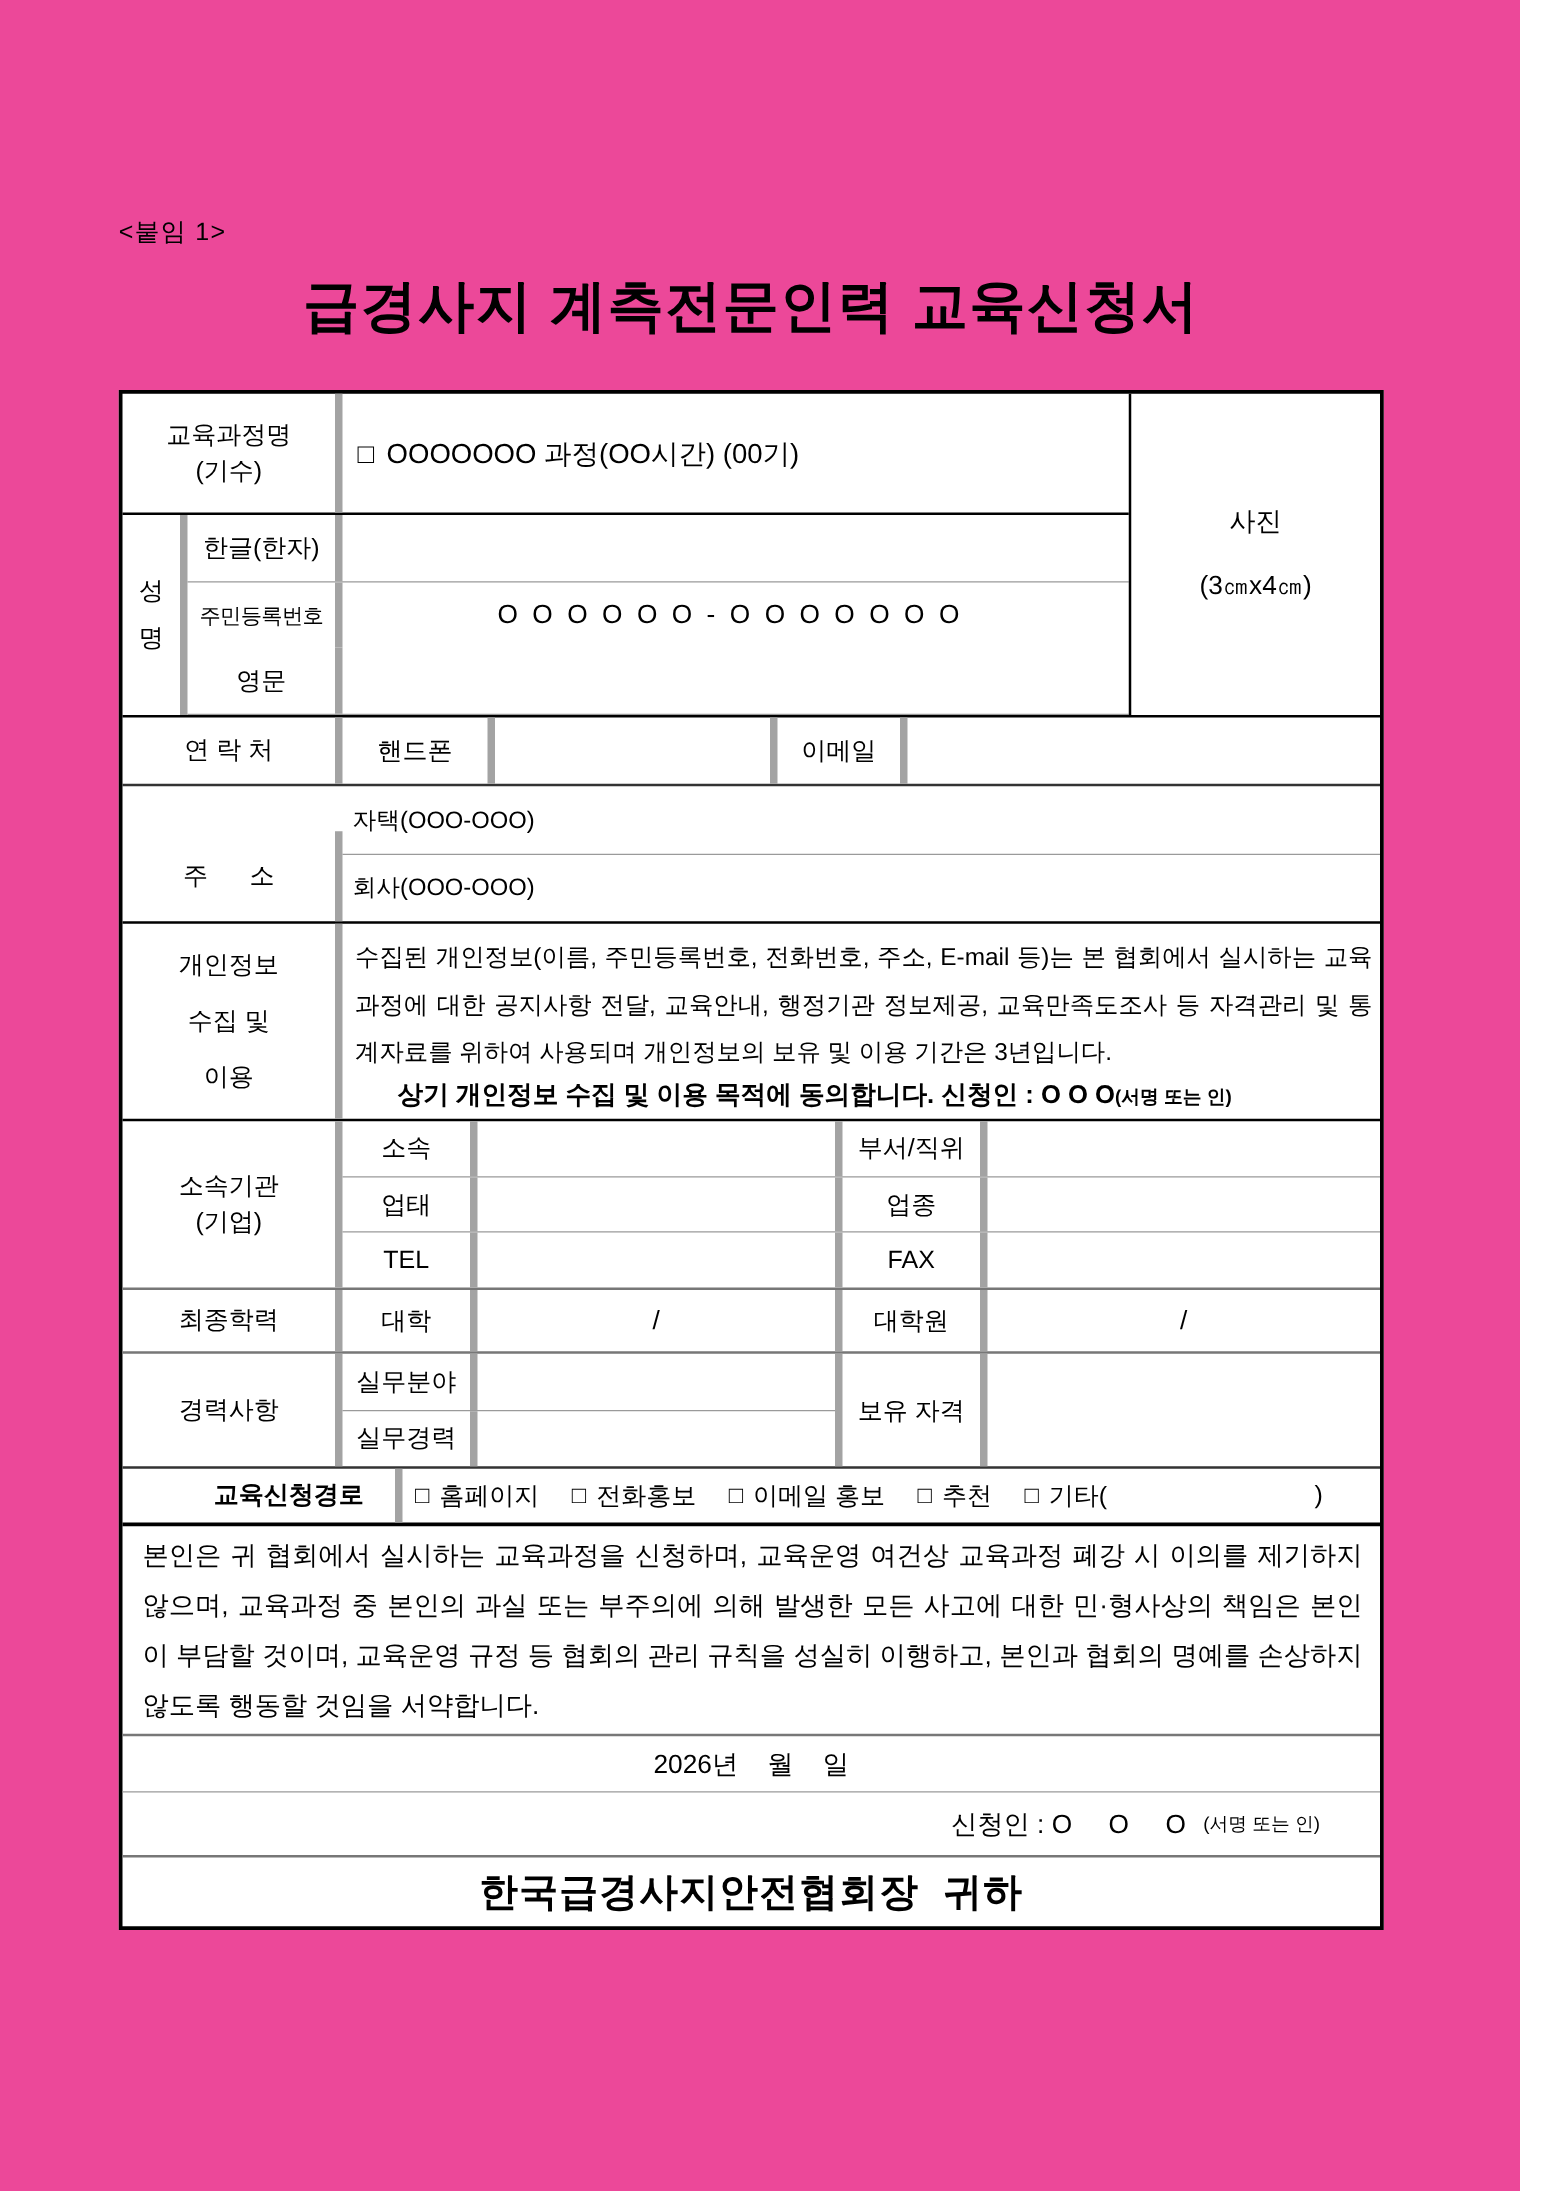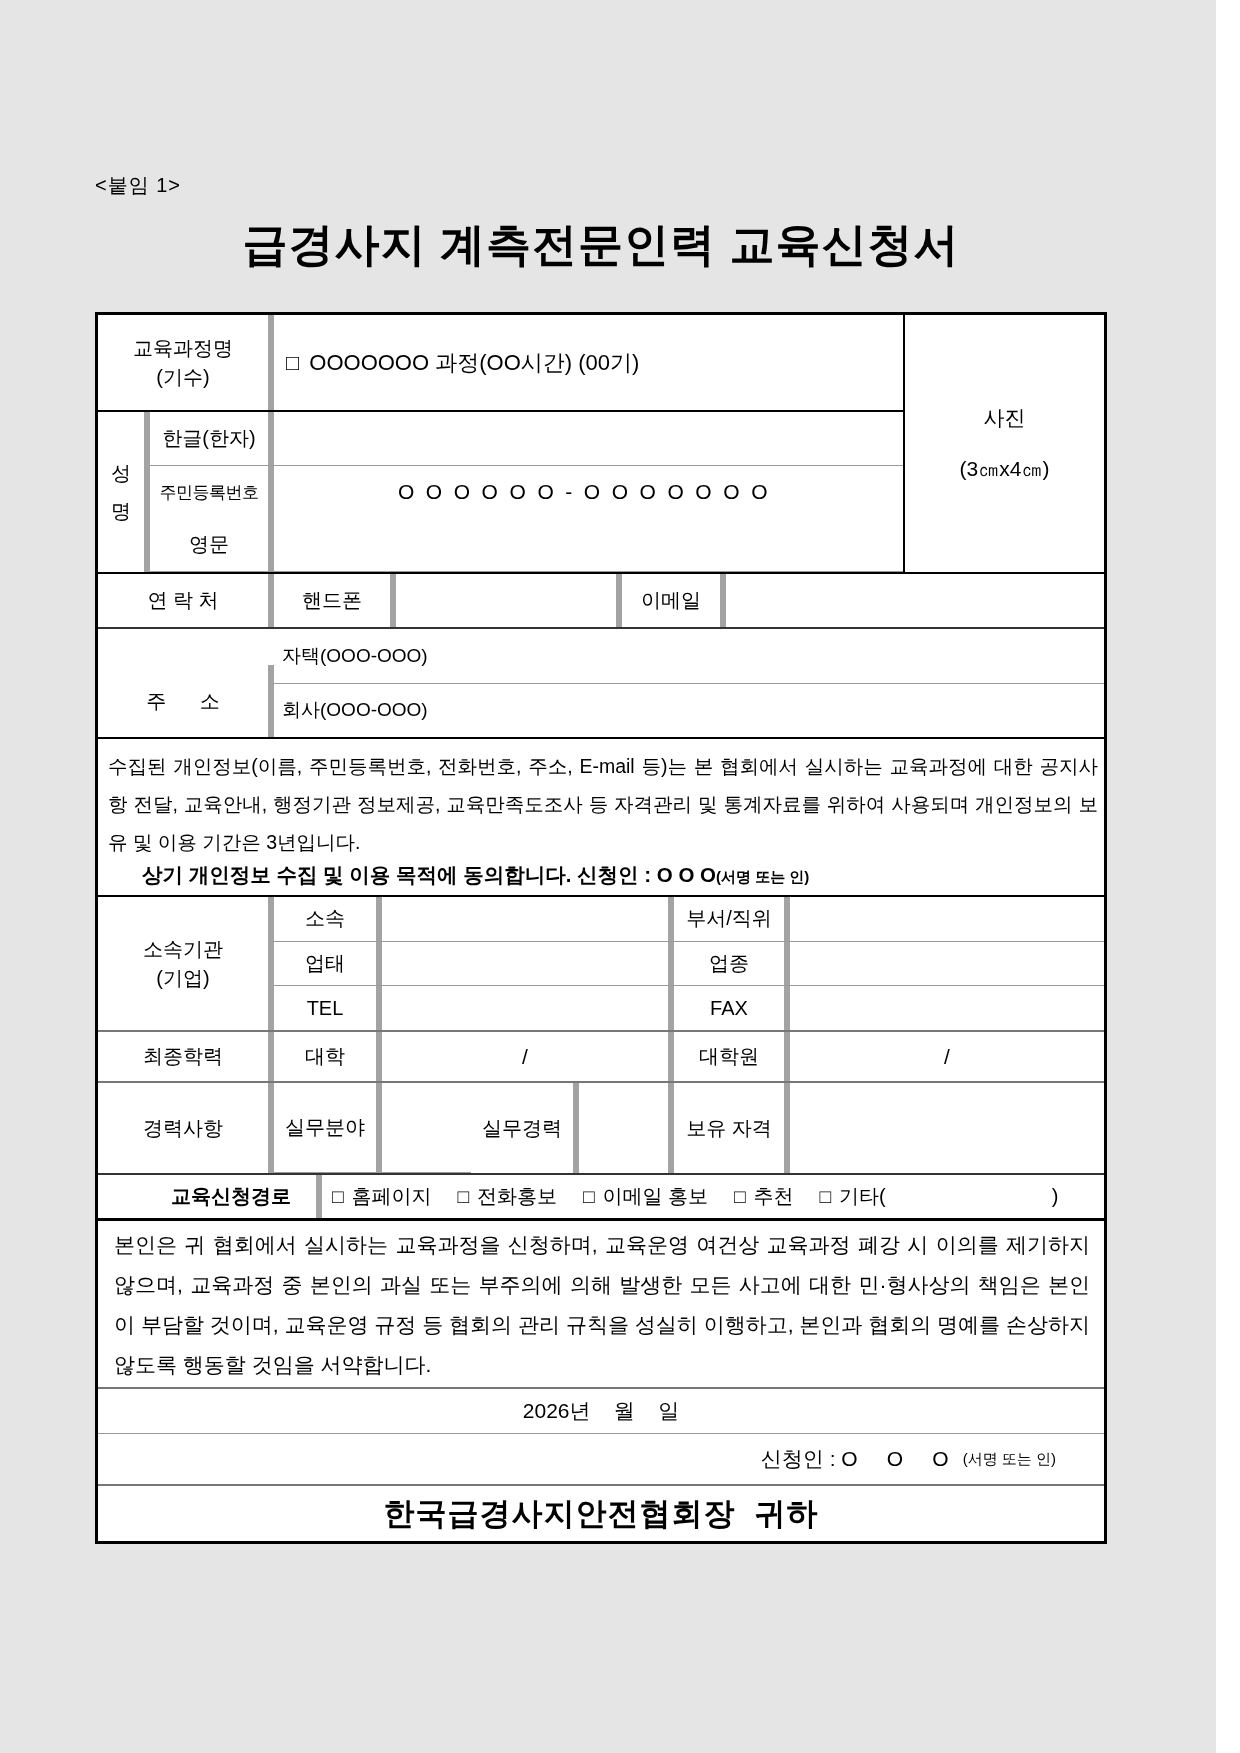--- a/index.html
+++ b/index.html
@@ -1,18 +1,18 @@
 <!DOCTYPE html>
 <html><head>
 <meta charset="utf-8">
 <style>
   * { margin:0; padding:0; box-sizing:border-box; }
   html,body { background:#fff; }
   body { font-family:"Liberation Sans","DejaVu Sans",sans-serif; color:#000; }
-  .page { position:relative; width:1216px; height:1753px; background:#e5e5e5; overflow:hidden;text-decoration:underline; }
+  .page { position:relative; width:1216px; height:1753px; background:#ec4899; overflow:hidden;text-decoration:underline; }
 
   .attachment { position:absolute; left:95px; top:172px; font-size:20px; letter-spacing:1px; }
   .doc-title { position:absolute; left:95px; top:215px; width:1012px; text-align:center;
                font-size:45px; font-weight:800; letter-spacing:1px; white-space:nowrap; }
 
   .form { position:absolute; left:95px; top:312px; width:1012px; border:3px solid #000; background:#fff; }
 
   .row { display:flex; width:100%; }
   .cell { display:flex; align-items:center; }
   .lbl { justify-content:center; text-align:center; font-size:20px; white-space:pre-line; line-height:1.45; }
@@ -71,21 +71,21 @@
   .g-v2 { flex:1; }
 
   .row-org { height:135px; }
   .org-rows { flex:1; display:flex; flex-direction:column; }
   .org-row { flex:1; display:flex; }
 
   .row-edu { height:51px; }
   .slash { justify-content:center; padding-left:0; font-size:21px; }
 
   .row-career { height:92px; }
-  .career-mid { width:400px; display:flex; flex-direction:row;justify-content:space-between; }
+  .career-mid { width:400px; display:flex; flex-direction:column;justify-content:space-between; }
   .career-line { flex:1; display:flex; }
   .career-sub { width:108px; justify-content:center; font-size:20px; }
   .career-val { flex:1; }
 
   
   .row-channel { height:46px; }
   .ch-label { width:176px; font-weight:700;margin-left:48px; }
   .ch-opts { flex:1; display:flex; align-items:center; padding-left:10px; font-size:20px; }
   .opt { display:flex; align-items:center; margin-right:26px; white-space:nowrap; }
   .opt:last-of-type { margin-right:0; }
@@ -153,20 +153,23 @@
 
     <div class="row row-address hr-thick">
       <div class="cell lbl vr a-label">주      소</div>
       <div class="a-right">
         <div class="a-line hr-thin">자택(OOO-OOO)</div>
         <div class="a-line">회사(OOO-OOO)</div>
       </div>
     </div>
 
     <div class="row row-privacy hr-thick">
+      <div class="cell lbl vr p-label">개인정보
+수집 및
+이용</div>
       <div class="p-right">
         <div class="p-body">수집된 개인정보(이름, 주민등록번호, 전화번호, 주소, E-mail 등)는 본 협회에서 실시하는 교육과정에 대한 공지사항 전달, 교육안내, 행정기관 정보제공, 교육만족도조사 등 자격관리 및 통계자료를 위하여 사용되며 개인정보의 보유 및 이용 기간은 3년입니다.</div>
         <div class="p-consent">
           <span>상기 개인정보 수집 및 이용 목적에 동의합니다. 신청인 : O O O</span><span class="small">(서명 또는 인)</span>
         </div>
       </div>
     </div>
 
     <div class="row row-org hr-med">
       <div class="cell lbl vr g-label">소속기관

